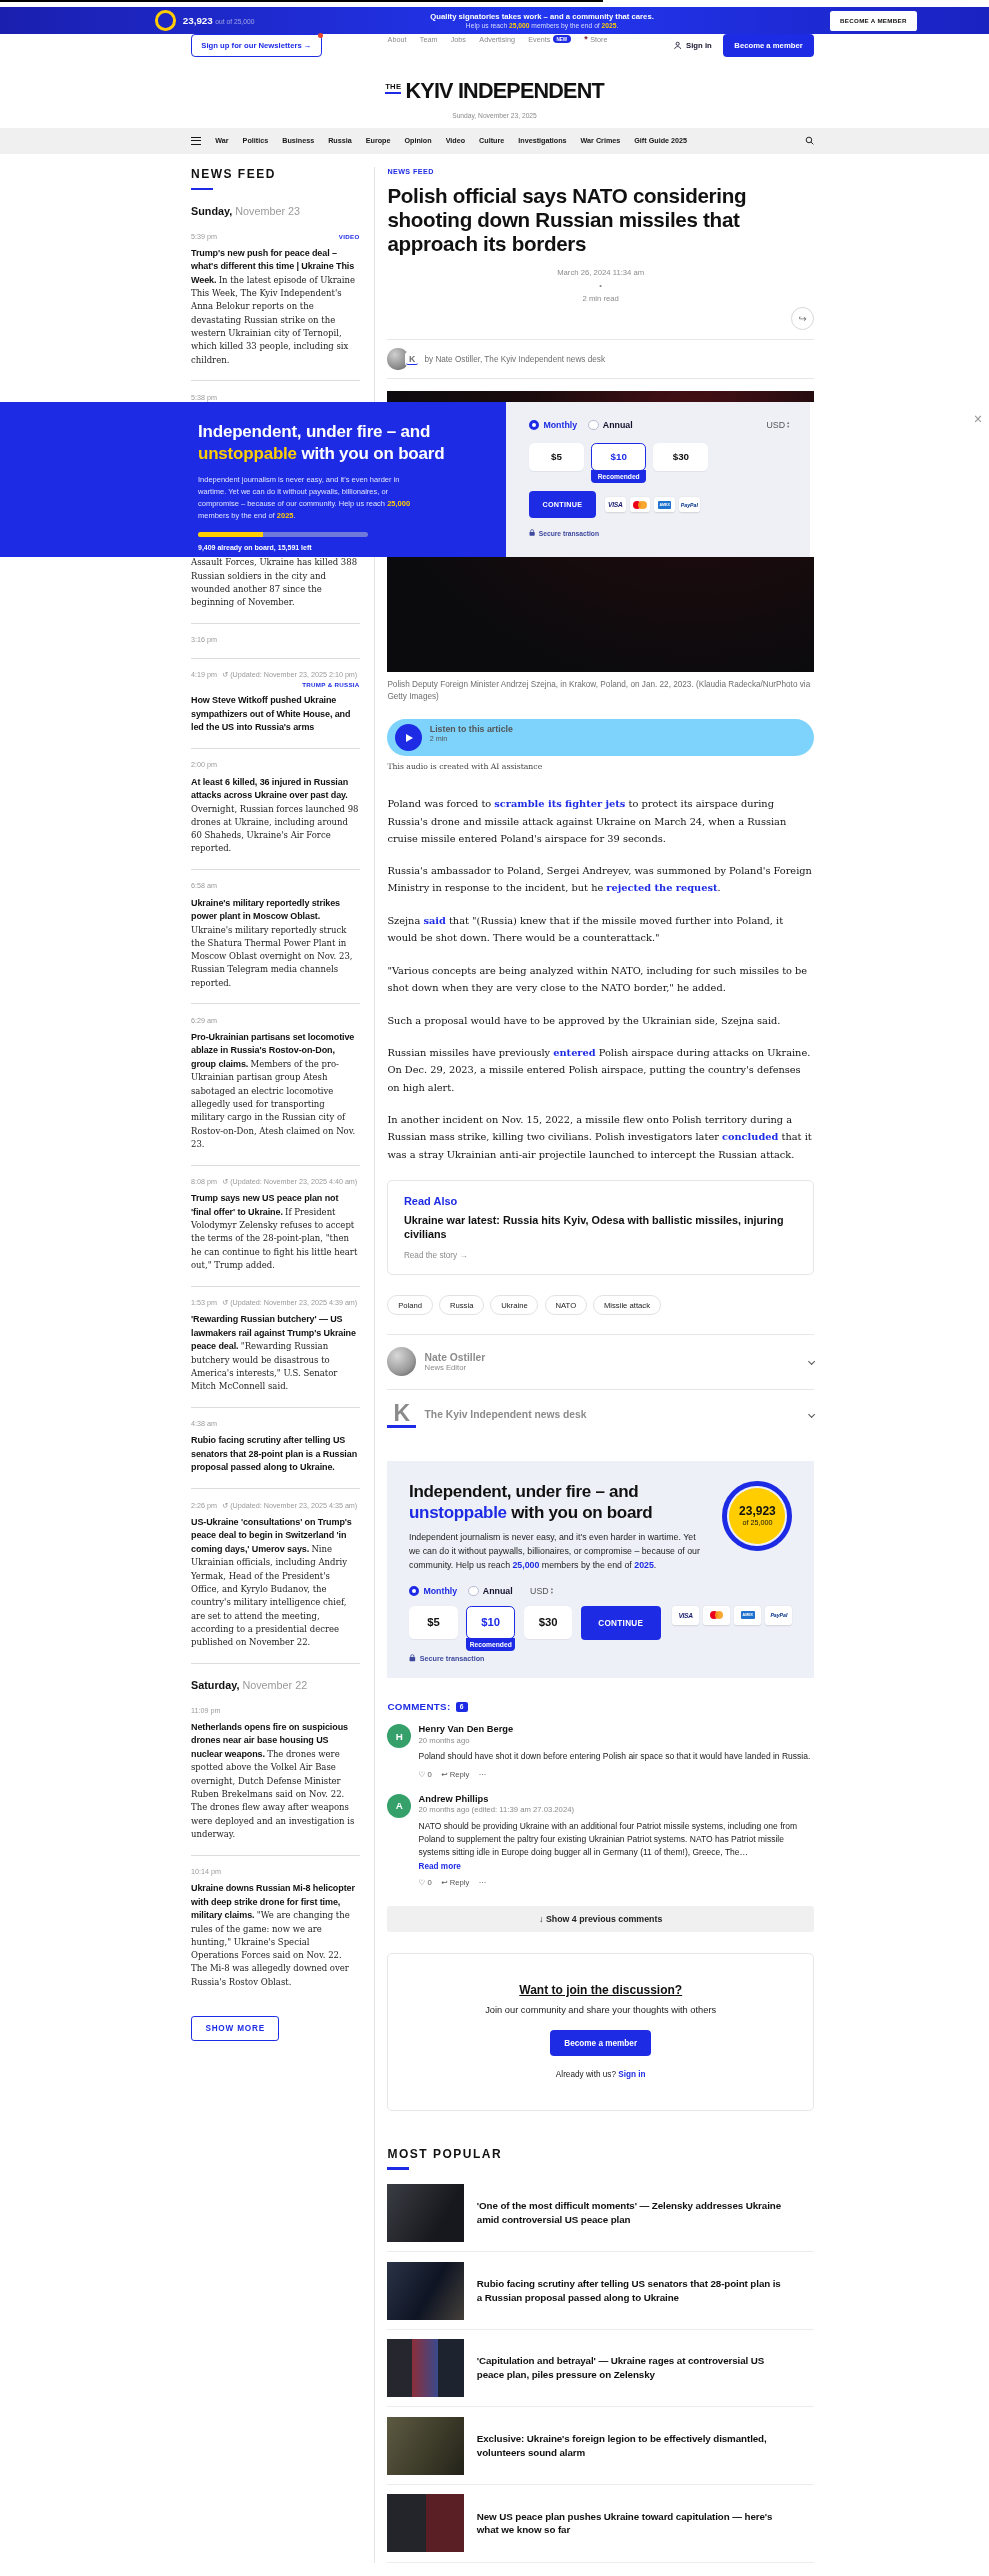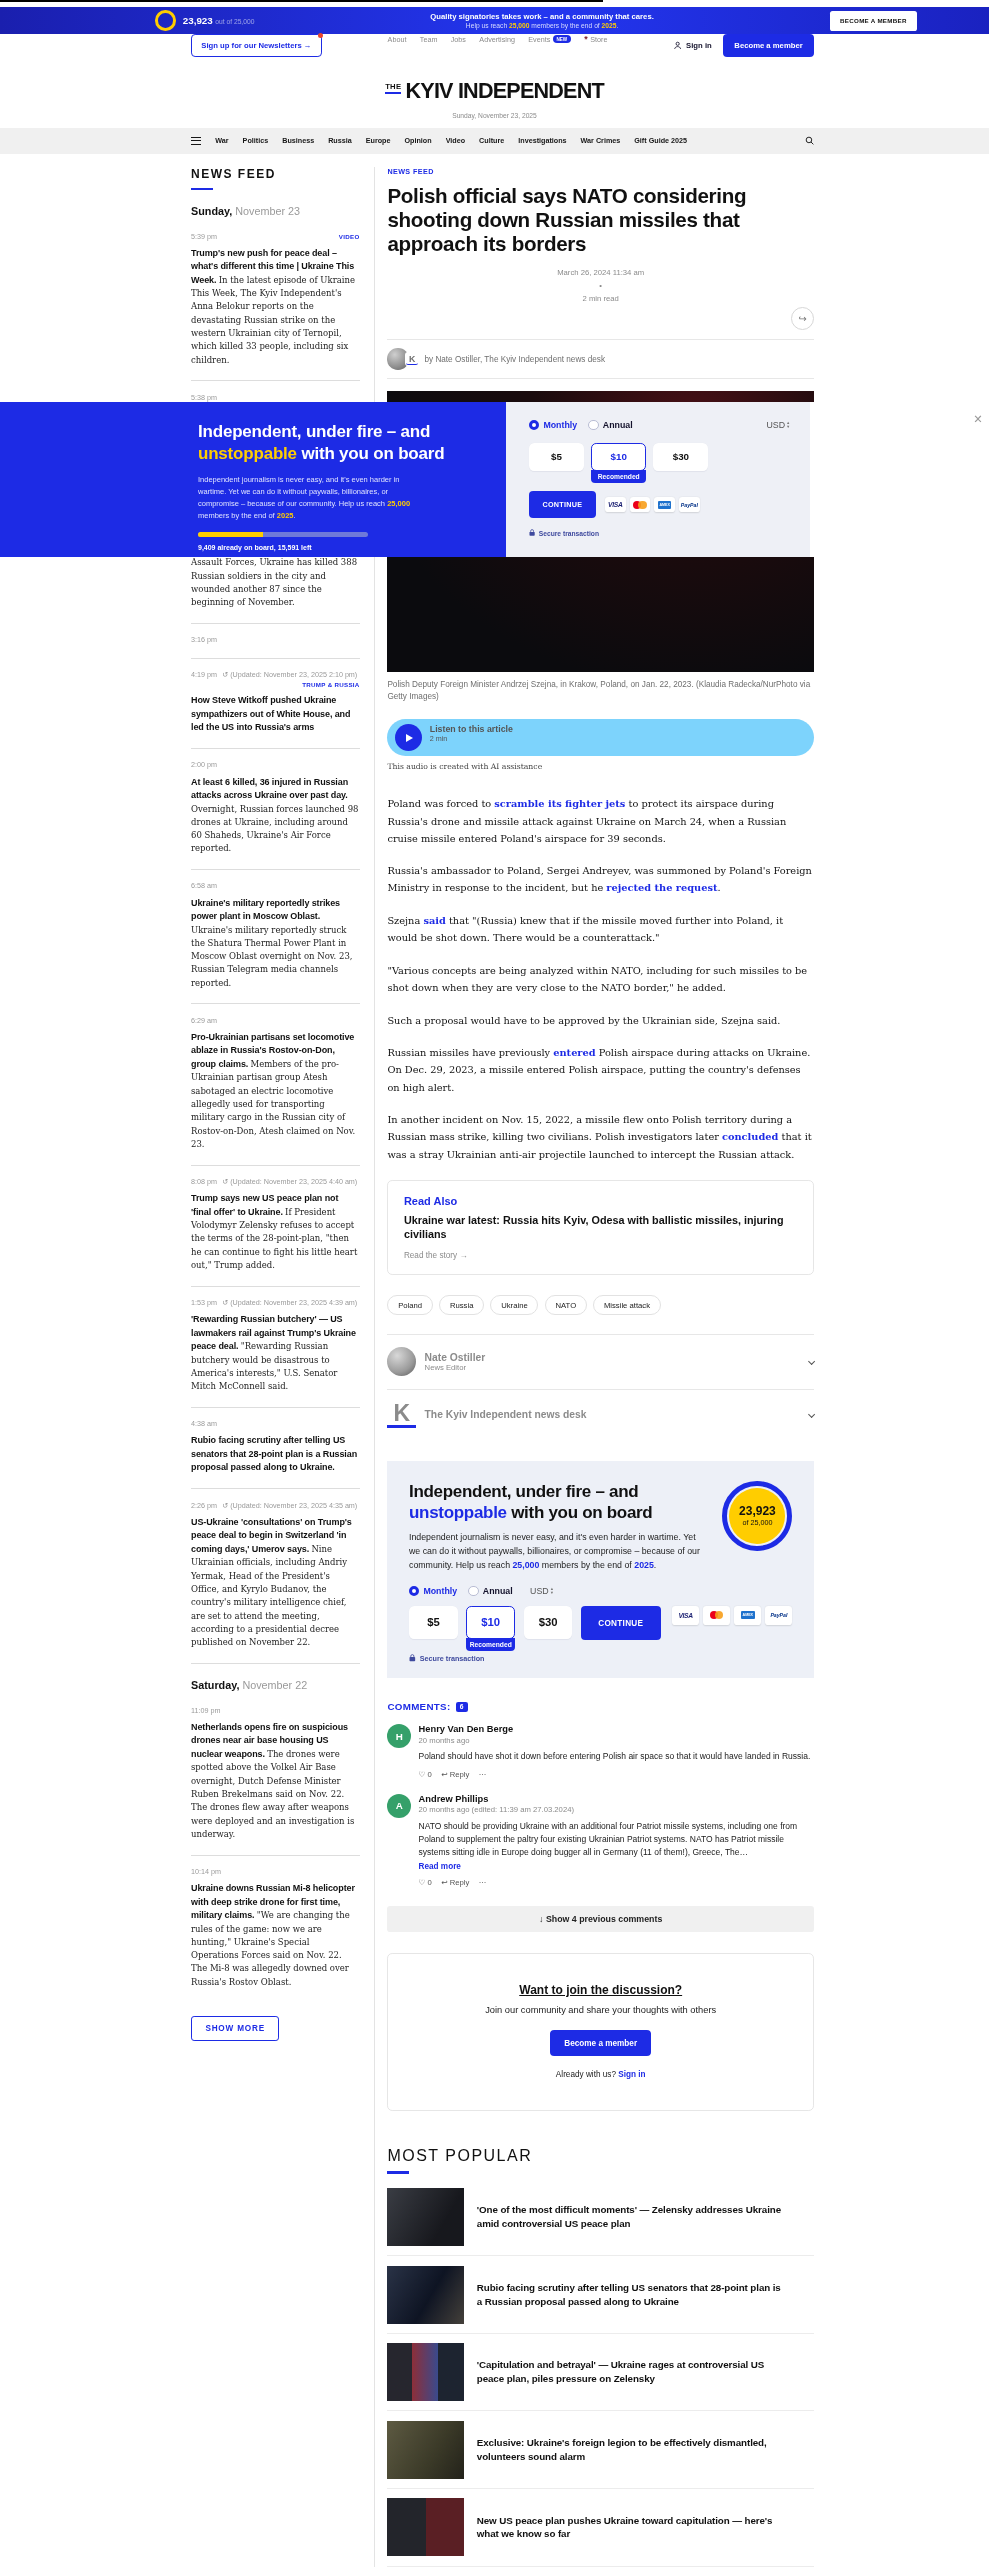--- a/index.html
+++ b/index.html
@@ -148,21 +148,21 @@
 
   
   .join { border:0.5px solid #e6e6e6; border-radius:5.2px; text-align:center; padding:29px 10.3px 31px; margin-bottom:36px; }
   .join h3 { font-size:12px; font-weight:800;text-decoration:underline; }
   .join p { font-size:9.3px; color:#222; margin:8.2px 0 15.5px; }
   .join .jbtn { background:#1d2be5; color:#fff; border:none; border-radius:4.1px; font-weight:800; font-size:8.2px; padding:8.2px 14.4px; cursor:pointer; }
   .join .already { margin-top:14.4px; font-size:8.2px; color:#222; }
   .join .already b { color:#1d2be5; cursor:pointer; }
 
   
-  .mp-title { font-size:16px; font-weight:400; letter-spacing:1.5px; margin-bottom:5.2px; }
+  .mp-title { font-size:12px; font-weight:700; letter-spacing:1.5px; margin-bottom:5.2px; }
   .mp-title:after { content:""; display:block; width:21.6px; height:2.1px; background:#1d2be5; margin-top:6.2px; }
   .pop-row { display:flex; gap:12.4px; align-items:center; padding:9.3px 0; border-bottom:0.5px solid #ececec; cursor:pointer; }
   .pop-thumb { width:77px; height:58px; flex:none; background:#333; }
   .pop-title { font-weight:800; font-size:9.8px; line-height:1.4; letter-spacing:-0.1px; max-width:309px; }
   .th1 { background:linear-gradient(120deg,#3a3d44,#17181d 70%); }
   .th2 { background:linear-gradient(120deg,#2a3347,#0e1423 55%,#44403a); }
   .th3 { background:linear-gradient(90deg,#26262e 33%,#8c2f3a 33%,#3a4a8c 66%,#1d2430 66%); }
   .th4 { background:linear-gradient(120deg,#5d5a42,#3b3a28 60%,#23221a); }
   .th5 { background:linear-gradient(90deg,#23252b 50%,#5a1f24 50%); }
 

